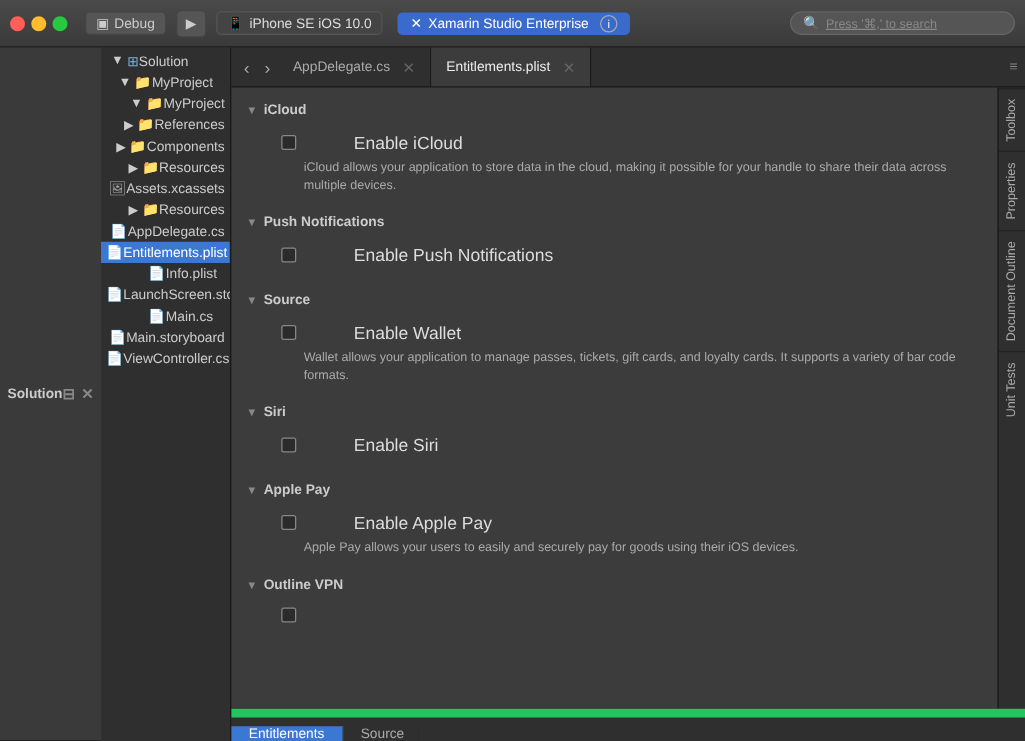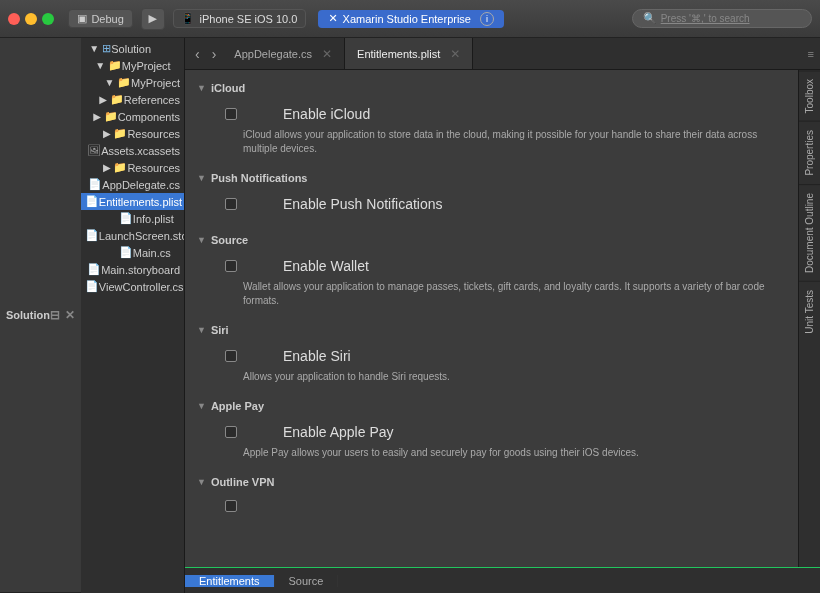--- a/index.html
+++ b/index.html
@@ -288,23 +288,23 @@
       justify-content: center;
     }
     .side-tab-label {
       display: block;
     }
 
     
     .bottom-tabs {
       height: 26px;
       background: #2f2f2f;
-      border-top: 1px solid #22c55e;
-      display: flex;
-      align-items: center;
+      border-top: 7px solid #22c55e;
+      display: flex;
+      align-items: flex-end;
     }
     .bottom-tab {
       padding: 0 14px;
       color: #aaa;
       font-size: 11px;
       display: flex;
       align-items: center;
       cursor: pointer;
       border-right: 1px solid #333;
     }
@@ -515,23 +515,20 @@
         <div class="section">
           <div class="section-header">
             <span class="arrow">▼</span>
             <span>Siri</span>
           </div>
           <div class="section-body">
             <div class="enable-row">
               <div class="checkbox"></div>
               <span class="enable-label">Enable Siri</span>
             </div>
-            <div class="description-text">
-              Allows your application to handle Siri requests.
-            </div>
           </div>
         </div>
 
         <div class="section">
           <div class="section-header">
             <span class="arrow">▼</span>
             <span>Apple Pay</span>
           </div>
           <div class="section-body">
             <div class="enable-row">

